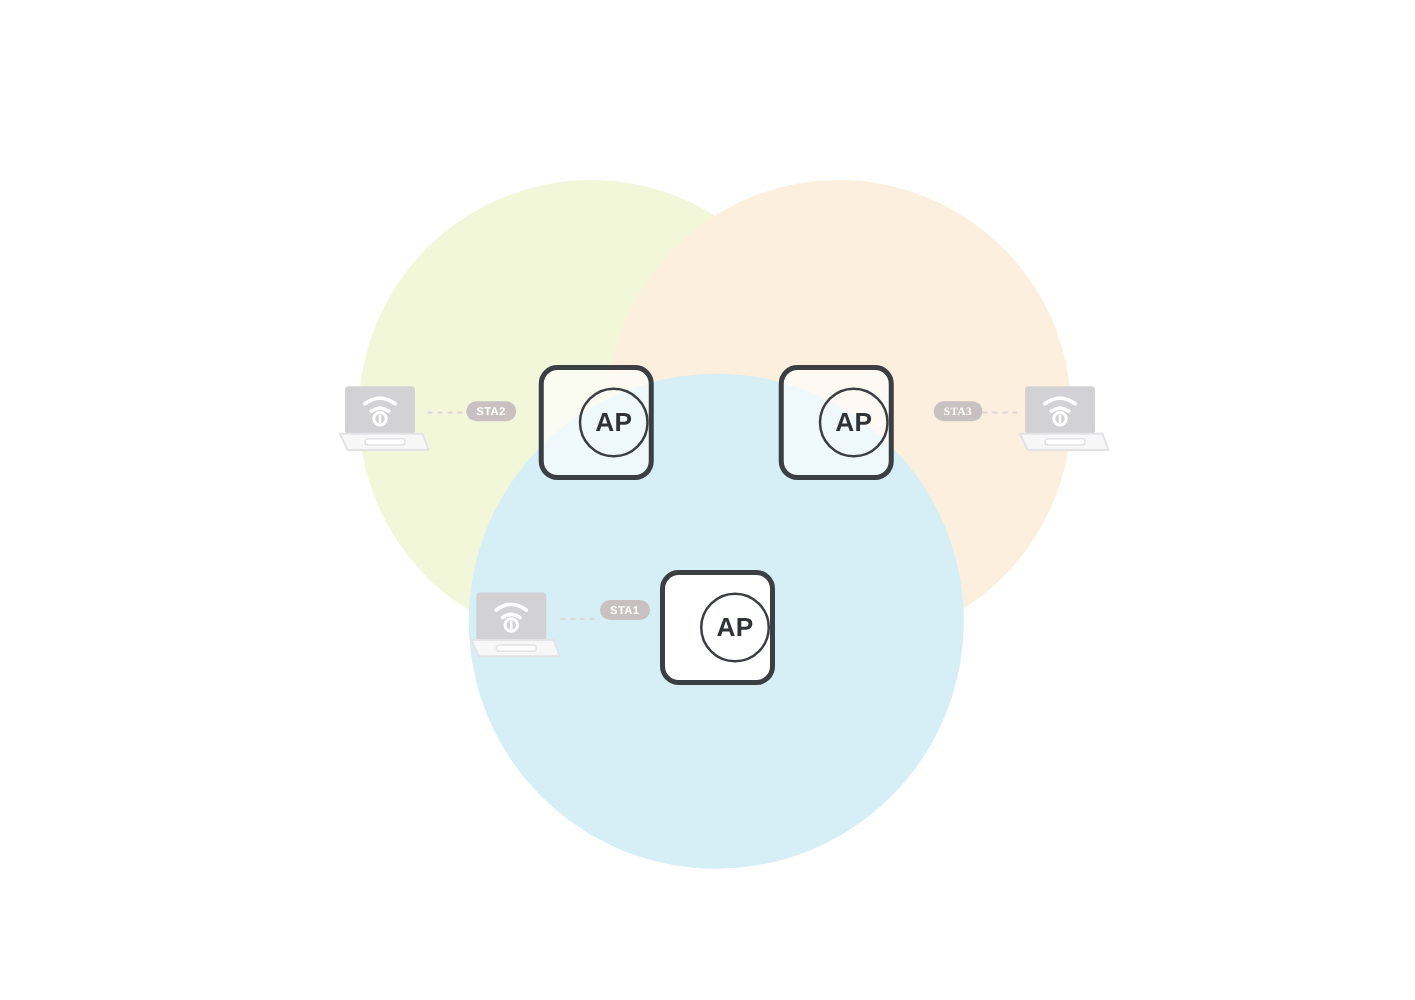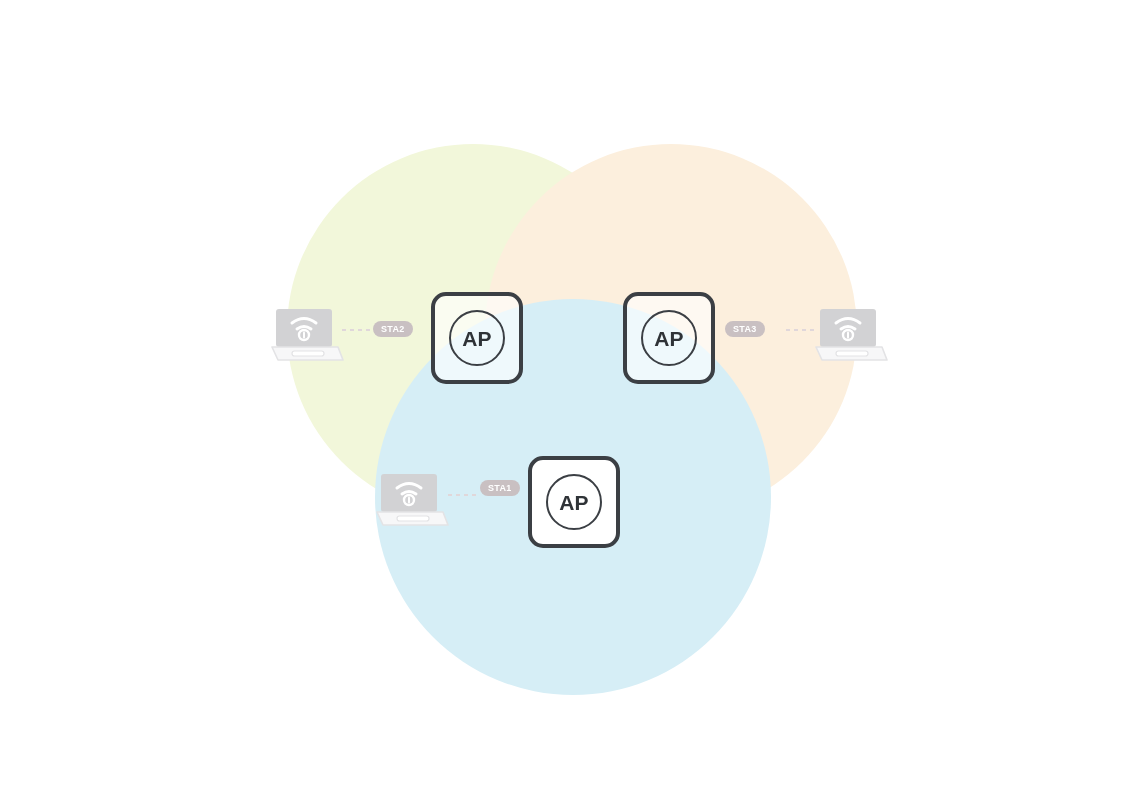--- a/index.html
+++ b/index.html
@@ -37,21 +37,21 @@
   
   .ap-box {
     position: absolute;
     width: 92px;
     height: 92px;
     border-radius: 15px;
     border: 4px solid #3b3f44;
     box-sizing: border-box;
     display: flex;
     align-items: center;
-    justify-content: center;
+    justify-content: flex-end;
   }
   .ap-box.translucent {
     background: rgba(255,255,255,0.62);
   }
   .ap-box.opaque {
     background: #ffffff;
   }
   .ap-ring {
     width: 52px;
     height: 52px;
@@ -163,21 +163,21 @@
           <path d="M27 22 Q34 17 41 22"></path>
         </g>
         <circle cx="34" cy="28" r="5" fill="none" stroke="#ffffff" stroke-width="2.4"></circle>
         <path d="M34 25.5 L34 30.5" stroke="#ffffff" stroke-width="2" stroke-linecap="round"></path>
         <path d="M2 40 L68 40 L73 53 L8 53 Z" fill="#f7f7f8" stroke="#e3e3e5" stroke-width="1.6" stroke-linejoin="round"></path>
         <rect x="22" y="44" width="32" height="5" rx="2.5" fill="#ffffff" stroke="#e3e3e5" stroke-width="1.2"></rect>
       </svg>
     </div>
 
     <div class="sta-pill" id="pill-sta2" style="left:373px; top:321px;">STA2</div>
-    <div class="sta-pill" id="pill-sta3" style="left:725px; top:321px;">STA3</div>
+    <div class="sta-pill" id="pill-sta3" style="left:747px; top:321px;font-family:Liberation Serif, serif;">STA3</div>
     <div class="sta-pill" id="pill-sta1" style="left:480px; top:480px;">STA1</div>
 
     <div class="ap-box translucent" id="ap-left" style="left:431px; top:292px;">
       <div class="ap-ring">
         <span class="ap-text">AP</span>
       </div>
     </div>
 
     <div class="ap-box translucent" id="ap-right" style="left:623px; top:292px;">
       <div class="ap-ring">

